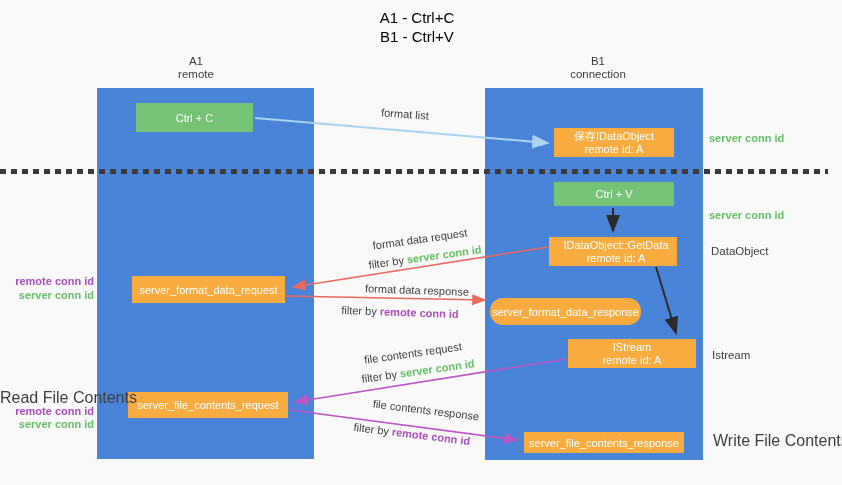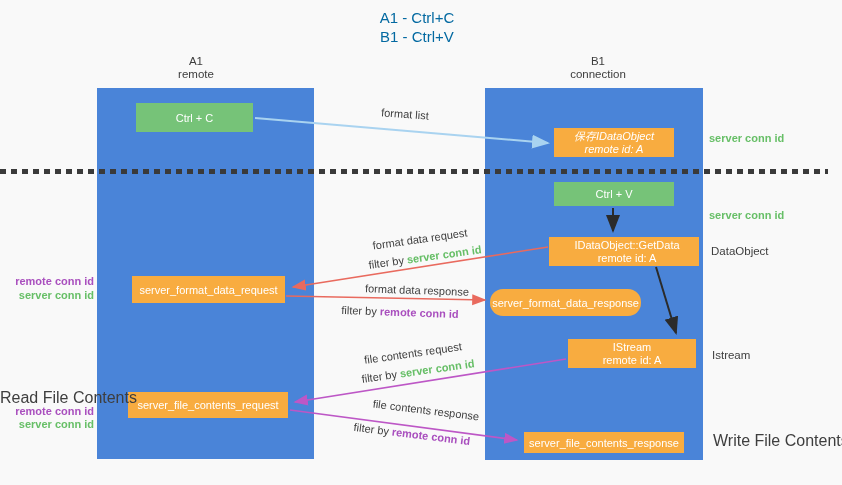--- a/index.html
+++ b/index.html
@@ -1,45 +1,45 @@
 <!DOCTYPE html>
 <html><head>
 <meta charset="utf-8">
 <style>
   html,body{margin:0;padding:0;}
   body{background:#e9e9e9;font-family:"Liberation Sans",sans-serif;}
   #canvas{position:relative;width:842px;height:485px;background:#f9f9f9;overflow:hidden;}
 
   .title{position:absolute;left:317px;top:8px;width:200px;text-align:center;
-         font-size:15px;line-height:19px;color:#0369a1;}
+         font-size:15px;line-height:19px;color:#000000;}
 
   .col-header{position:absolute;width:140px;text-align:center;font-size:11.5px;
               line-height:13px;color:#3d3d3d;}
   #col-a-header{left:126px;top:55px;}
   #col-b-header{left:528px;top:55px;}
 
   .column{position:absolute;background:#4a84d8;}
   #column-a{left:97px;top:88px;width:217px;height:371px;}
   #column-b{left:485px;top:88px;width:218px;height:372px;}
 
   .divider{position:absolute;left:0;top:169px;width:828px;height:5px;
            background:repeating-linear-gradient(90deg,#3a3a3a 0 6px,transparent 6px 11px);}
 
   .box{position:absolute;color:#fff;text-align:center;font-size:11px;white-space:nowrap;}
   .green-box{background:#76c378;}
   .orange-box{background:#f8ac40;}
   .one-line{display:flex;align-items:center;justify-content:center;}
   .two-line{line-height:13px;padding-top:2px;box-sizing:border-box;}
 
   #box-ctrl-c{left:136px;top:103px;width:117px;height:29px;}
-  #box-save-ido{left:554px;top:128px;width:120px;height:29px;font-style:italic;}
+  #box-save-ido{left:554px;top:128px;width:120px;height:29px;}
   #box-ctrl-v{left:554px;top:182px;width:120px;height:24px;}
-  #box-getdata{left:549px;top:237px;width:150px;height:29px;padding-left:6px;}
+  #box-getdata{left:549px;top:237px;width:128px;height:29px;padding-left:6px;}
   #box-format-request{left:132px;top:276px;width:153px;height:27px;}
-  #box-format-response{left:490px;top:289px;width:151px;height:27px;border-radius:13px;}
+  #box-format-response{left:490px;top:298px;width:151px;height:27px;border-radius:13px;}
   #box-istream{left:568px;top:339px;width:128px;height:29px;}
   #box-file-request{left:128px;top:392px;width:160px;height:26px;}
   #box-file-response{left:524px;top:432px;width:160px;height:21px;}
 
   .lbl{position:absolute;font-size:11px;white-space:nowrap;color:#3e3e3e;}
   .bold{font-weight:bold;}
   .green-t{color:#67bf67;}
   .purple-t{color:#a94fbe;}
   .r-align{text-align:right;width:94px;left:0;line-height:13.5px;}
 

